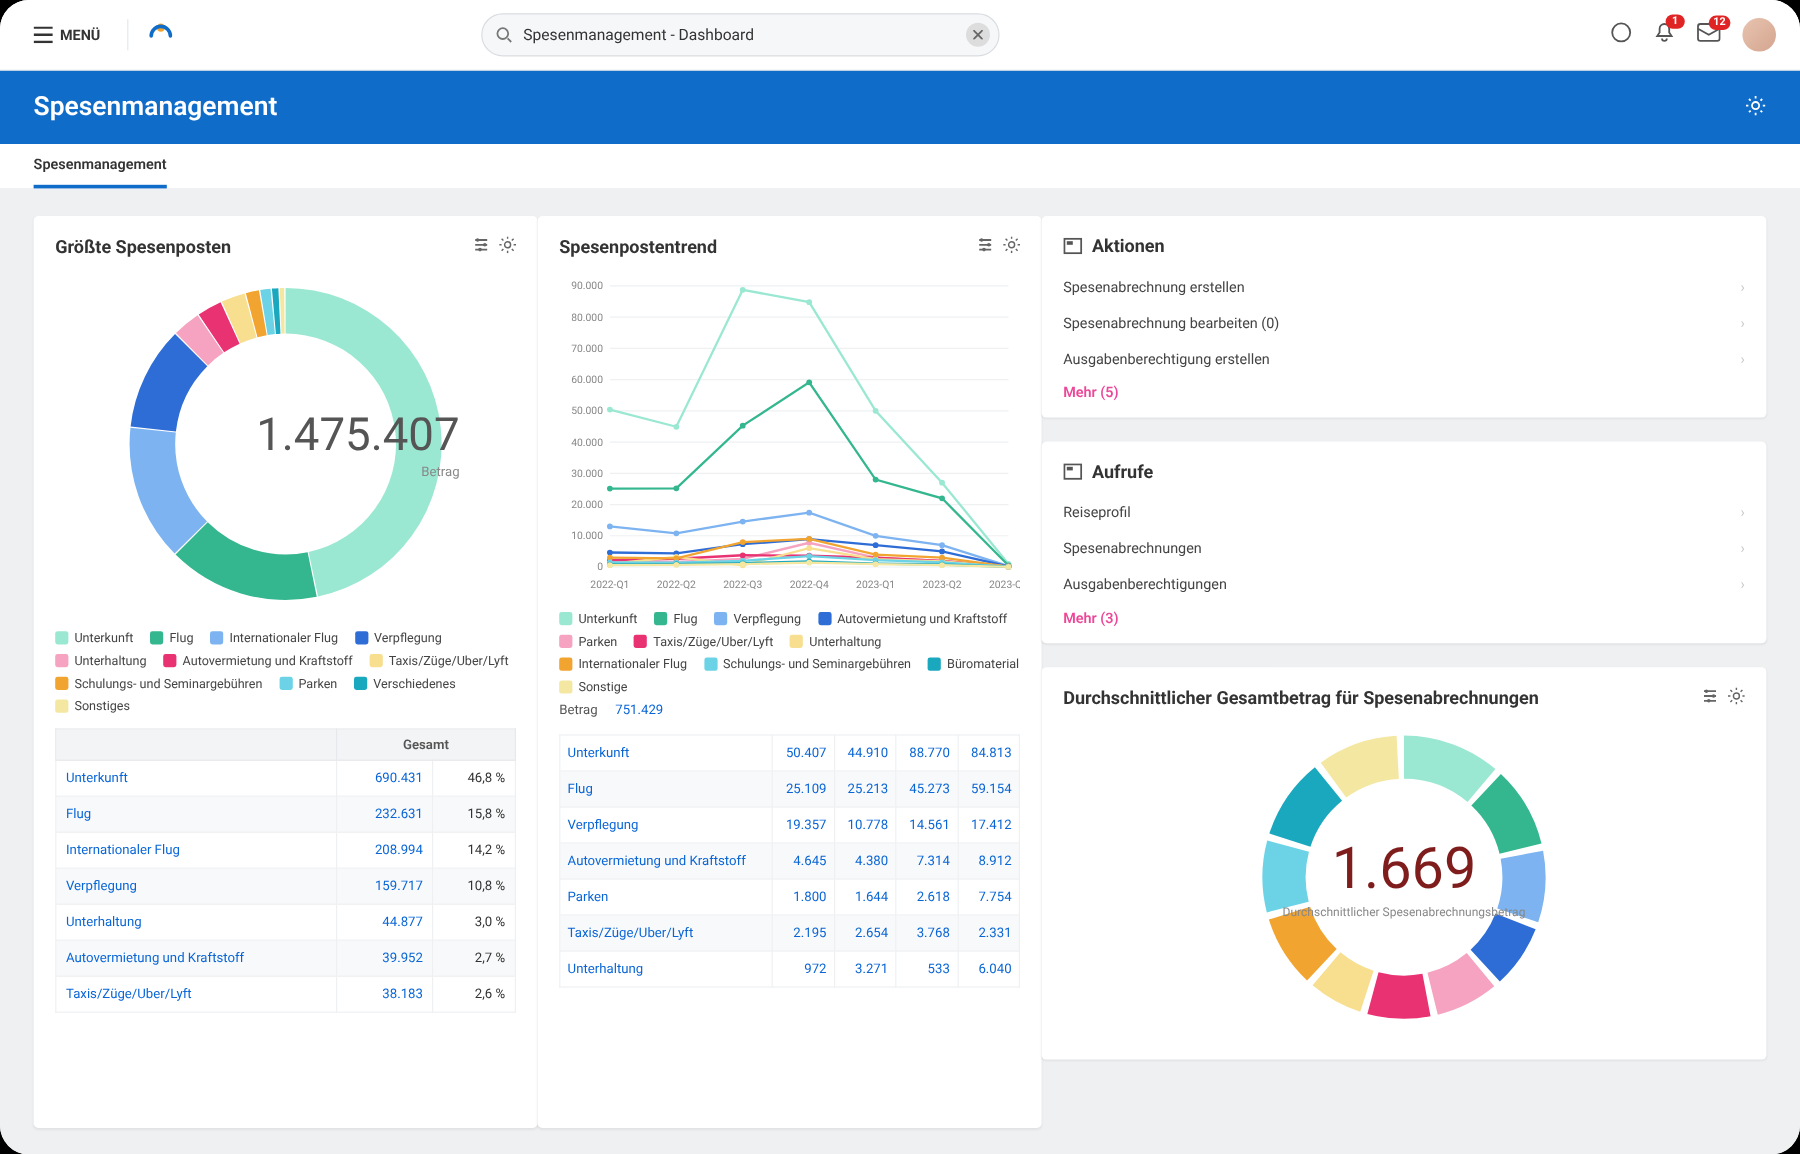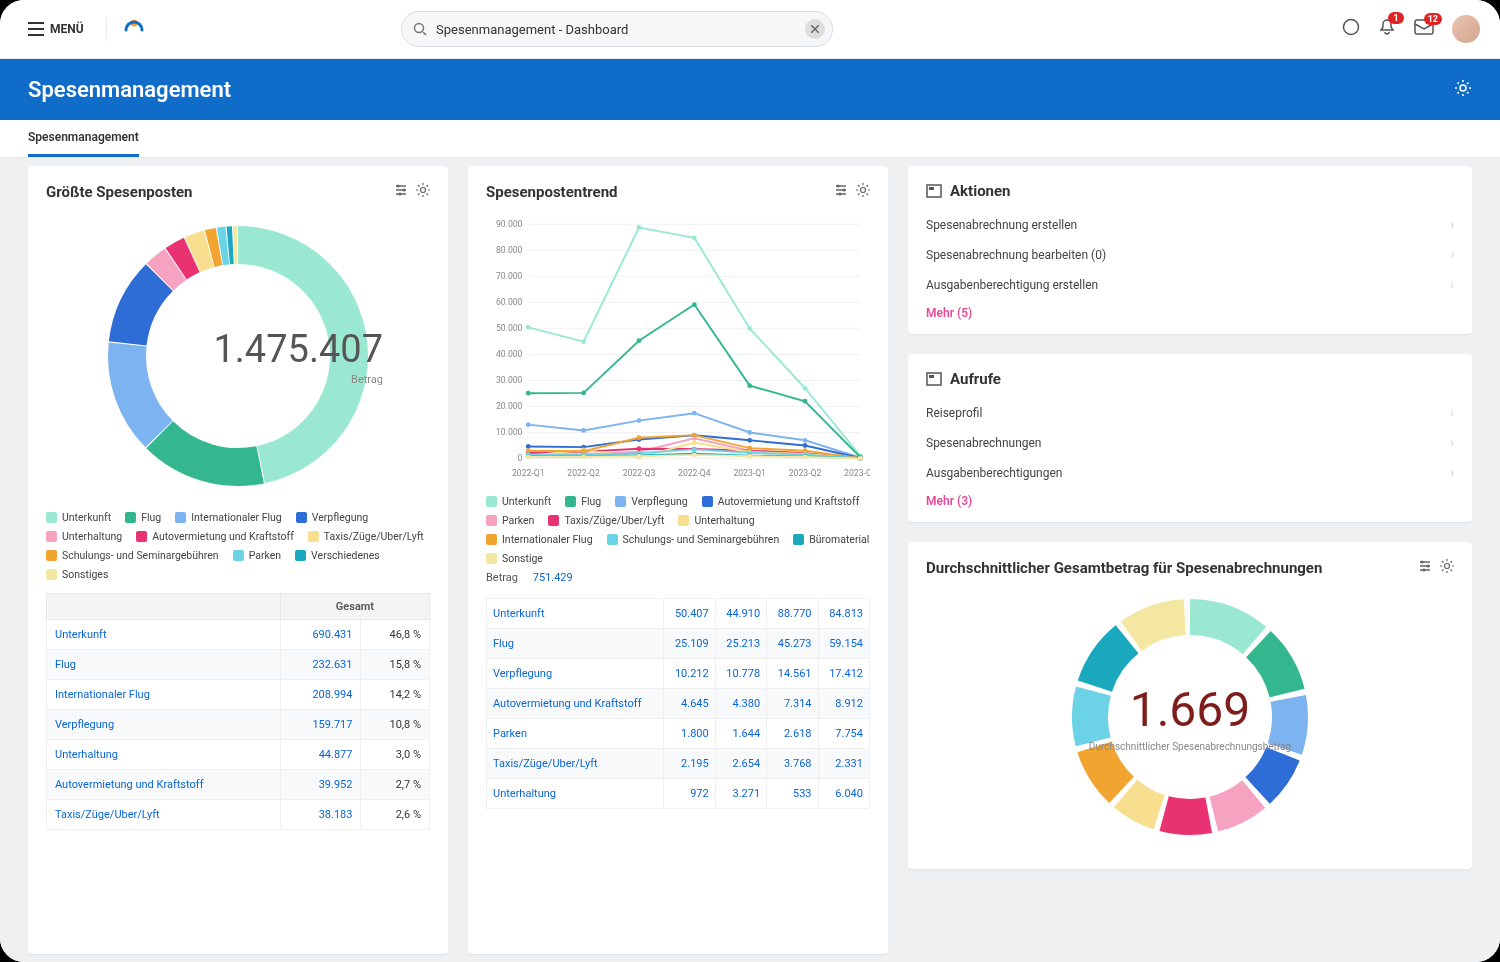--- a/index.html
+++ b/index.html
@@ -14,21 +14,21 @@
   .search .clear{position:absolute;right:8px;top:50%;transform:translateY(-50%);width:20px;height:20px;border-radius:50%;background:#ddd;display:flex;align-items:center;justify-content:center;font-size:11px;color:#555;cursor:pointer;}
   .top-icons{margin-left:auto;display:flex;align-items:center;gap:18px;}
   .icon-btn{position:relative;cursor:pointer;color:#555;}
   .badge{position:absolute;top:-6px;right:-8px;background:#e02424;color:#fff;font-size:9px;font-weight:700;border-radius:8px;padding:1px 4px;min-width:8px;text-align:center;}
   .avatar{width:28px;height:28px;border-radius:50%;background:linear-gradient(135deg,#e8c4b0,#d4a590);cursor:pointer;}
   .pageheader{background:#0f6cc9;color:#fff;padding:18px 28px;display:flex;align-items:center;}
   .pageheader h1{margin:0;font-size:22px;font-weight:600;}
   .pageheader .gear{margin-left:auto;cursor:pointer;}
   .tabstrip{background:#fff;border-bottom:1px solid #e6e8eb;padding:0 28px;}
   .tab{display:inline-block;font-size:12px;font-weight:600;color:#333;padding:10px 0;border-bottom:3px solid #0f6cc9;cursor:pointer;}
-  .content{flex:1;overflow:auto;background:#eef0f2;padding:8px 28px;display:grid;grid-template-columns:420px 420px 1fr;gap:20px;}
+  .content{flex:1;overflow:auto;background:#eef0f2;padding:22px 28px;display:grid;grid-template-columns:420px 420px 1fr;}
   .card{background:#fff;border-radius:4px;box-shadow:0 1px 2px rgba(0,0,0,.06);padding:16px 18px 14px;}
   .card-head{display:flex;align-items:center;margin-bottom:10px;}
   .card-head h3{margin:0;font-size:15px;font-weight:700;color:#333;}
   .card-controls{margin-left:auto;display:flex;gap:8px;}
   .card-controls span{cursor:pointer;color:#666;}
   
   .donut-wrap{position:relative;width:290px;height:290px;margin:6px auto 10px;}
   .donut-center{position:absolute;inset:0;display:flex;flex-direction:column;align-items:flex-end;justify-content:center;}
   .donut-center .big{font-size:38px;font-weight:400;color:#555;}
   .donut-center .sub{font-size:11px;color:#888;margin-top:2px;}
@@ -458,21 +458,21 @@
             </tr>
             <tr>
               <td class="link">Flug</td>
               <td class="num">25.109</td>
               <td class="num">25.213</td>
               <td class="num">45.273</td>
               <td class="num">59.154</td>
             </tr>
             <tr>
               <td class="link">Verpflegung</td>
-              <td class="num">10.212</td>
+              <td class="num">19.357</td>
               <td class="num">10.778</td>
               <td class="num">14.561</td>
               <td class="num">17.412</td>
             </tr>
             <tr>
               <td class="link">Autovermietung und Kraftstoff</td>
               <td class="num">4.645</td>
               <td class="num">4.380</td>
               <td class="num">7.314</td>
               <td class="num">8.912</td>

